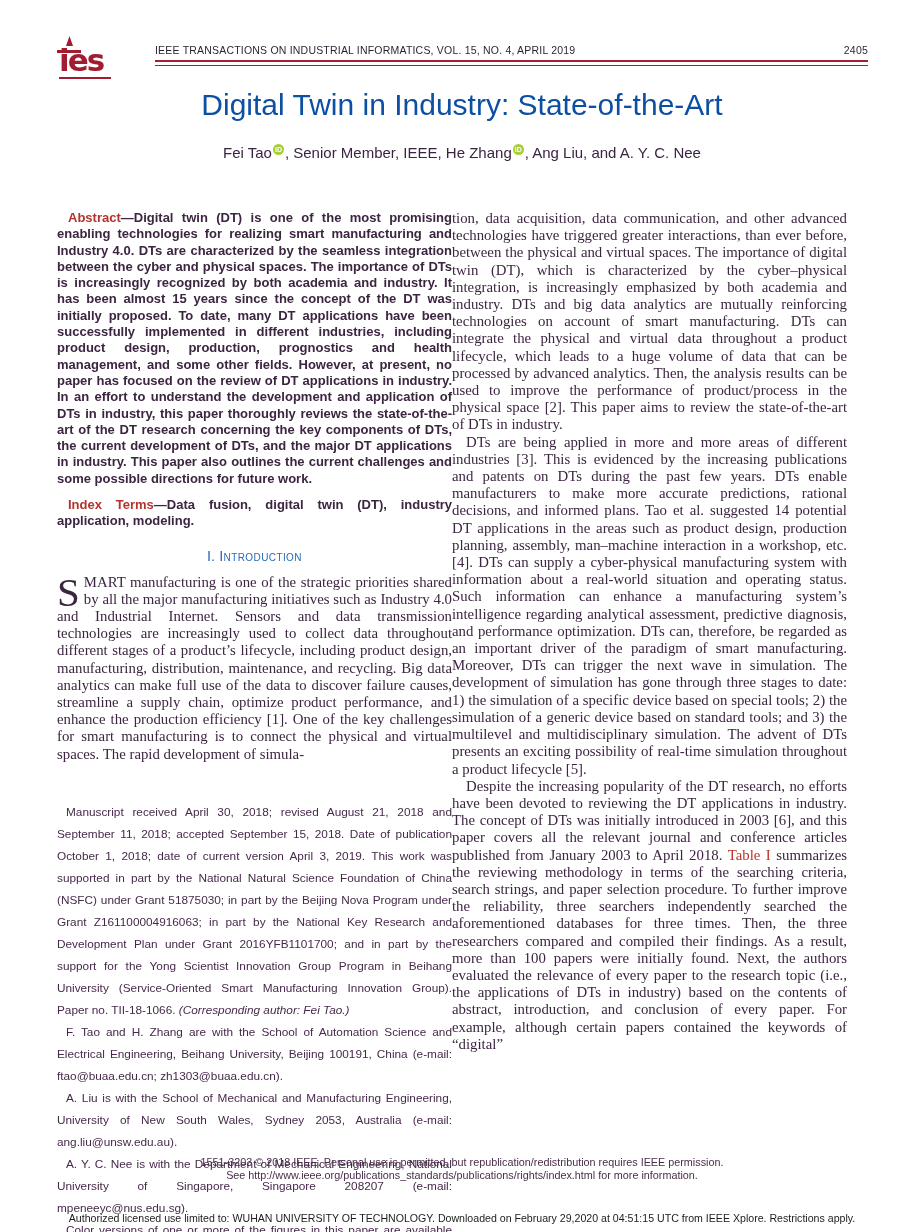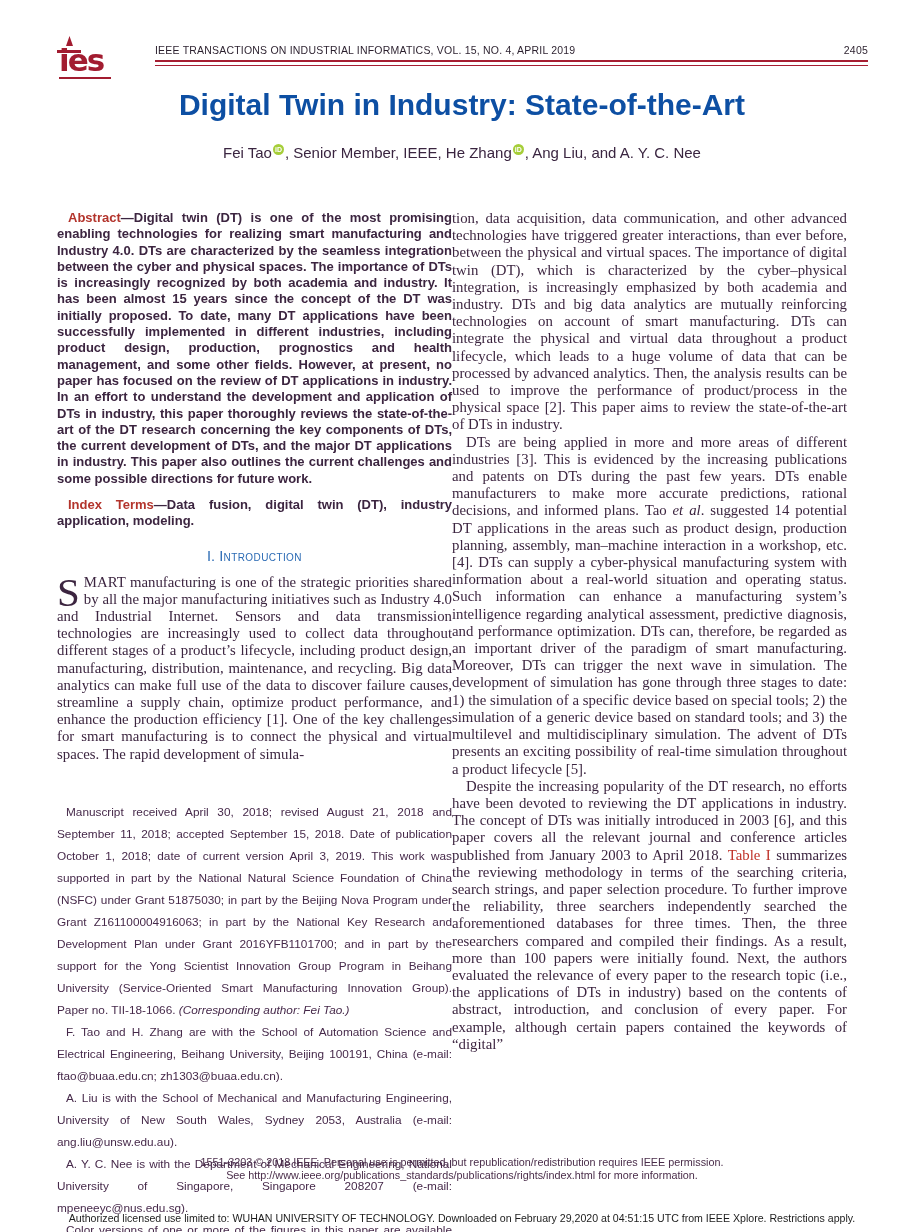--- a/index.html
+++ b/index.html
@@ -16,21 +16,21 @@
   .logo-flame{position:absolute;top:0px;left:9px;width:7px;height:10px;background:#a21c30;clip-path:polygon(50% 0,100% 100%,0 100%);}
   .logo-bar{position:absolute;top:14px;left:0px;width:24px;height:3px;background:#a21c30;}
   .logo-under{position:absolute;top:41px;left:2px;width:52px;height:2px;background:#a21c30;}
   .header-right{flex:1;margin-left:32px;}
   .header-row{display:flex;justify-content:space-between;align-items:baseline;
     font-family:"Liberation Sans",sans-serif;font-size:10.5px;color:#2a1f2d;letter-spacing:.2px;}
   .double-rule{margin-top:4px;height:3px;border-top:2px solid #a61e32;border-bottom:1px solid #a61e32;}
 
   
   .title{position:absolute;top:88px;left:0;width:100%;text-align:center;
-    font-family:"Liberation Sans",sans-serif;font-size:30px;font-weight:700;color:#0d4fa3;}
+    font-family:"Liberation Sans",sans-serif;font-size:30px;font-weight:400;color:#0d4fa3;}
   .authors{position:absolute;top:144px;left:0;width:100%;text-align:center;
     font-family:"Liberation Sans",sans-serif;font-size:15px;color:#3a2540;}
   .orcid{display:inline-block;width:11px;height:11px;border-radius:50%;background:#a6ce39;
     color:#ffffff;font-family:"Liberation Sans",sans-serif;font-size:7px;font-weight:bold;
     line-height:11px;text-align:center;vertical-align:super;margin:0 1px;}
 
   
   .columns{position:absolute;top:210px;left:57px;width:811px;display:flex;}
   .col{width:395px;}
 
@@ -38,21 +38,21 @@
     font-family:"Liberation Sans",sans-serif;font-weight:bold;font-size:13px;line-height:16.3px;
     color:#3c2540;text-align:justify;margin:0;text-indent:11px;}
   .indexterms{margin-top:10px;}
   .red{color:#b3342c;}
   .sec-heading{margin:18px 0 10px 0;text-align:center;color:#2a6ab4;
     font-family:"Liberation Sans",sans-serif;font-size:14.5px;font-weight:400;}
   .sec-heading .sc{font-variant:small-caps;letter-spacing:.4px;}
   .bodytext{font-size:14.8px;line-height:17.2px;text-align:justify;margin:0;color:#3c2540;}
   .bodytext.indent{text-indent:14px;}
   .dropcap{float:left;font-size:41px;line-height:32px;padding:2px 4px 0 0;font-weight:400;}
-  .et{font-style:italic;}
+  .et{}
   .xref{color:#bf3128;cursor:pointer;}
 
   .footnotes{margin-top:38px;font-family:"Liberation Sans",sans-serif;font-size:11.8px;
     line-height:22px;color:#46294a;text-align:justify;}
   .footnotes p{margin:0;text-indent:9px;}
   .corr{font-style:italic;}
 
   
   .footer{position:absolute;top:1156px;left:0;width:100%;text-align:center;
     font-family:"Liberation Sans",sans-serif;font-size:10.8px;line-height:13px;color:#4a2d4a;}

